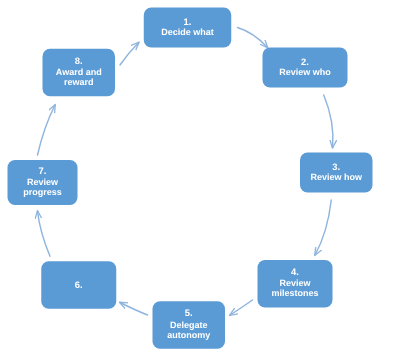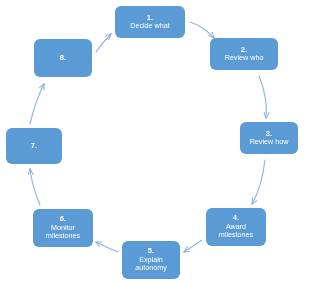--- a/index.html
+++ b/index.html
@@ -36,21 +36,21 @@
     line-height: 1.12;
     z-index: 2;
   }
   .node-num {
     font-size: 7.5px;
     font-weight: bold;
     letter-spacing: 0.1px;
   }
   .node-label {
     font-size: 7.2px;
-    font-weight: normal;
+    font-weight: bold;
     padding: 0 3px;
     margin-top: 0.5px;
   }
 </style>
 </head>
 <body>
 
 <div id="canvas">
 
   <svg id="arrow-layer" viewBox="0 0 300 284">
@@ -79,31 +79,32 @@
       <div class="node" style="left: 210px; top: 38px; width: 68px; height: 32px; background: rgb(91, 155, 213); color: rgb(255, 255, 255);">
         <div class="node-num">2.</div>
         <div class="node-label">Review who</div>
       </div>
       <div class="node" style="left: 240px; top: 122px; width: 58px; height: 32px; background: rgb(91, 155, 213); color: rgb(255, 255, 255);">
         <div class="node-num">3.</div>
         <div class="node-label">Review how</div>
       </div>
       <div class="node" style="left: 206px; top: 208px; width: 60px; height: 38px; background: rgb(91, 155, 213); color: rgb(255, 255, 255);">
         <div class="node-num">4.</div>
-        <div class="node-label">Award milestones</div>
+        <div class="node-label">Review milestones</div>
       </div>
       <div class="node" style="left: 122px; top: 241px; width: 58px; height: 38px; background: rgb(91, 155, 213); color: rgb(255, 255, 255);">
         <div class="node-num">5.</div>
-        <div class="node-label">Explain autonomy</div>
+        <div class="node-label">Delegate autonomy</div>
       </div>
       <div class="node" style="left: 33px; top: 209px; width: 60px; height: 38px; background: rgb(91, 155, 213); color: rgb(255, 255, 255);">
         <div class="node-num">6.</div>
-        <div class="node-label">Monitor milestones</div>
       </div>
       <div class="node" style="left: 6px; top: 128px; width: 56px; height: 36px; background: rgb(91, 155, 213); color: rgb(255, 255, 255);">
         <div class="node-num">7.</div>
+        <div class="node-label">Review progress</div>
       </div>
       <div class="node" style="left: 34px; top: 39px; width: 58px; height: 38px; background: rgb(91, 155, 213); color: rgb(255, 255, 255);">
         <div class="node-num">8.</div>
+        <div class="node-label">Award and reward</div>
       </div>
     </div>
 
 </div>
 
 </body></html>

